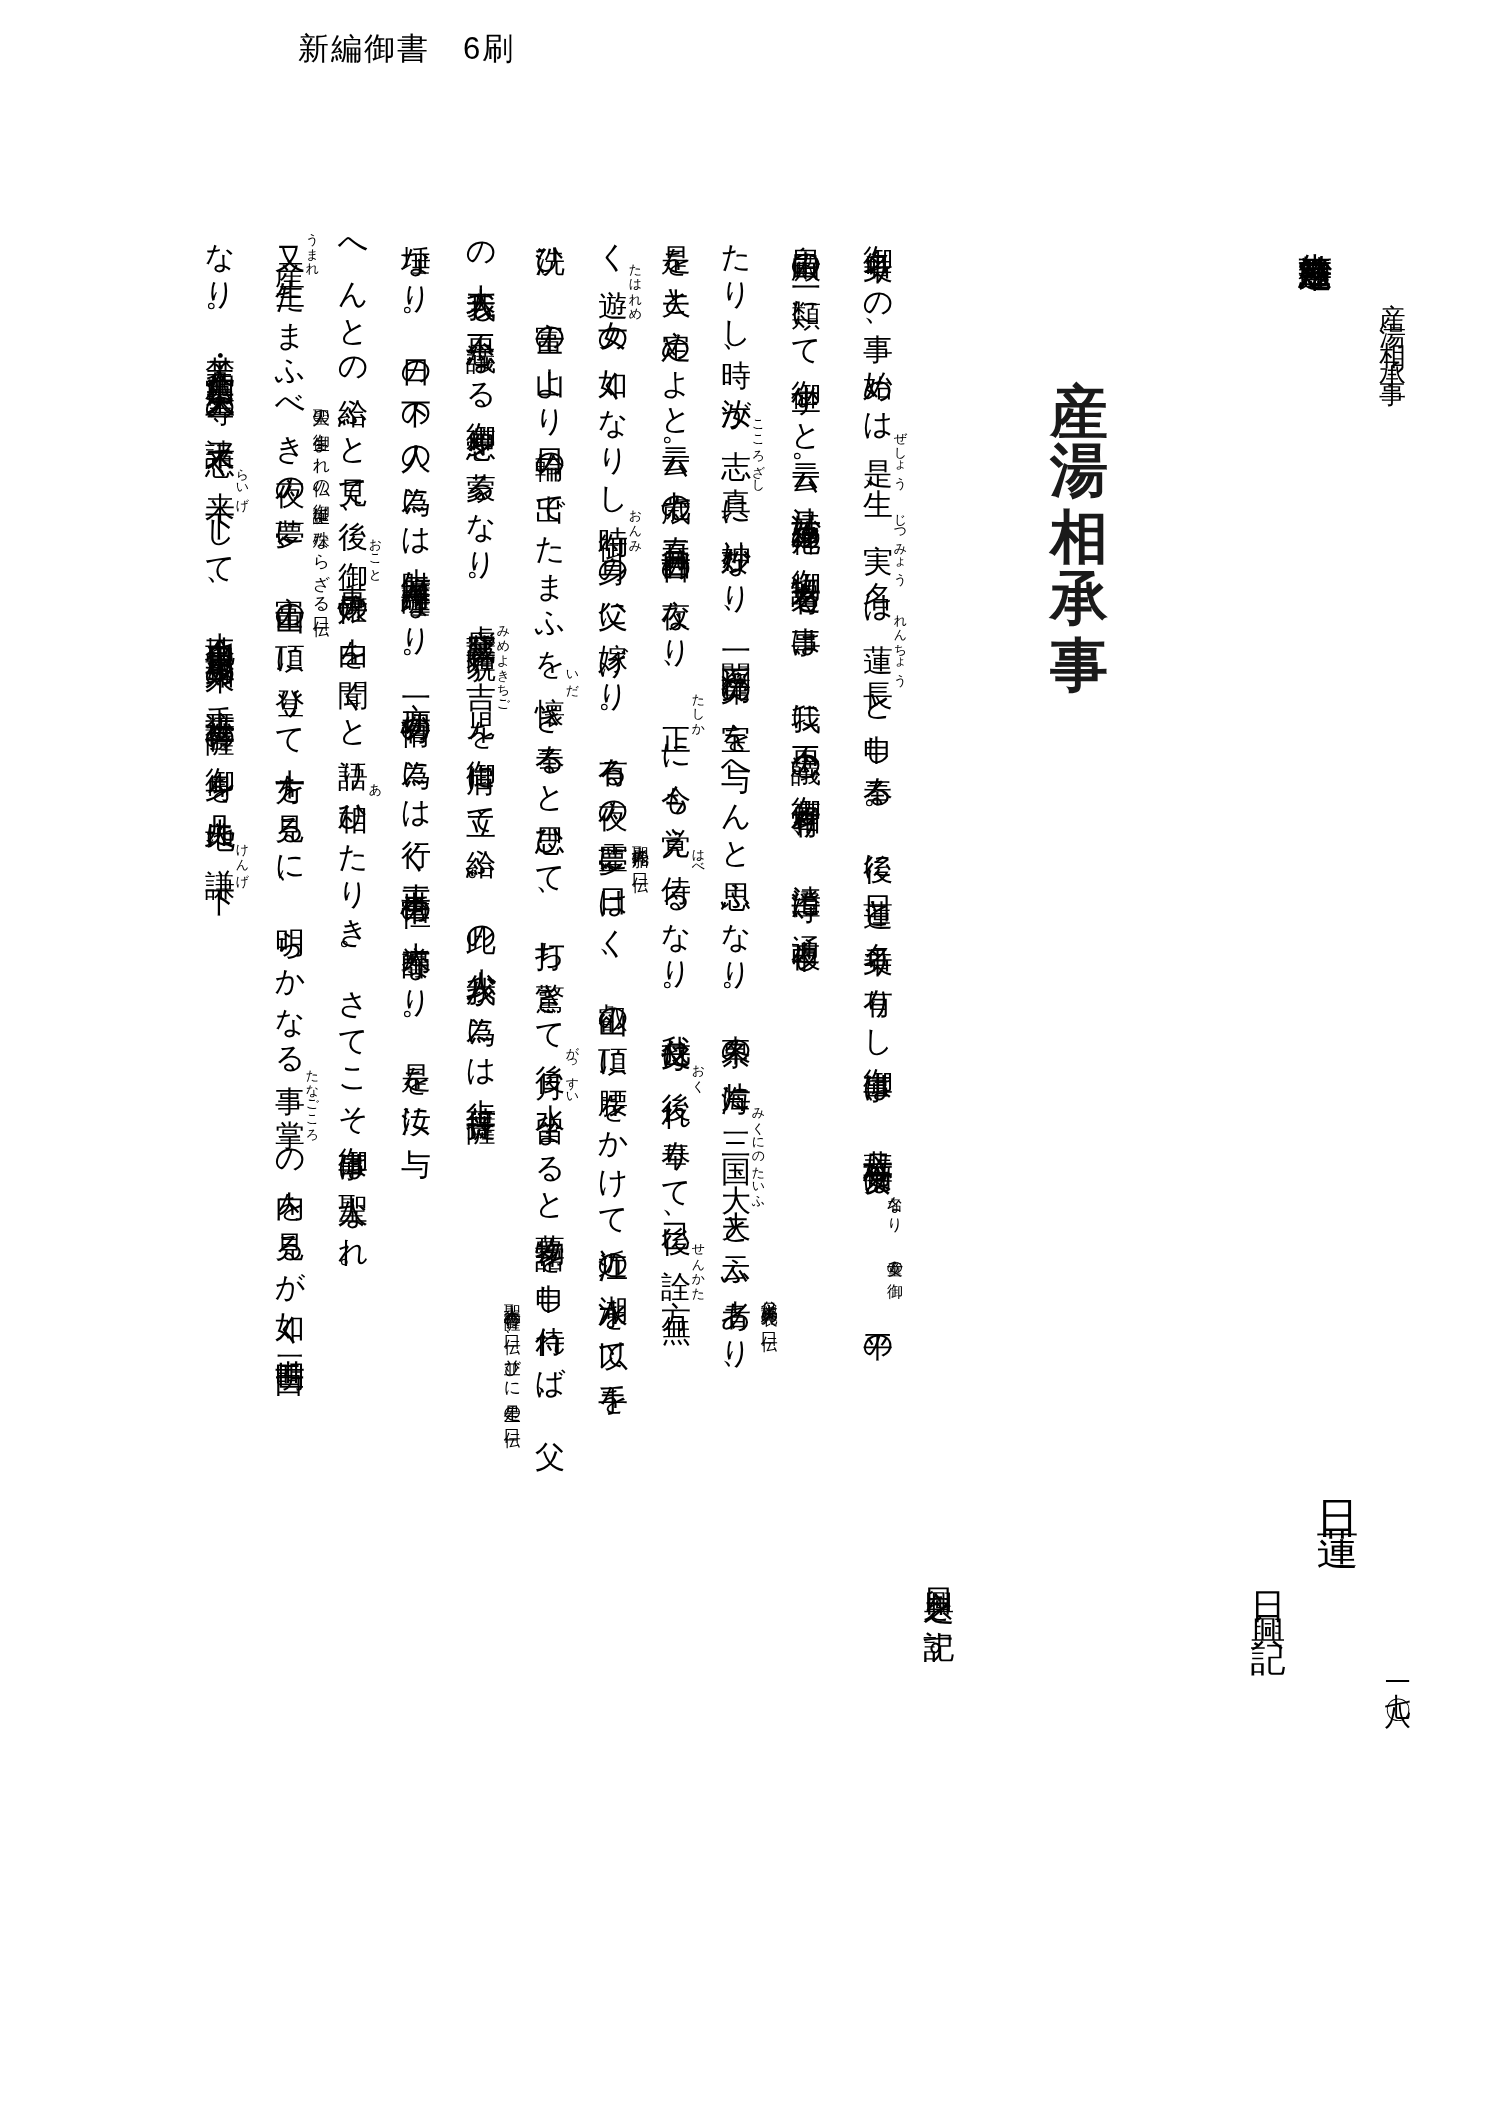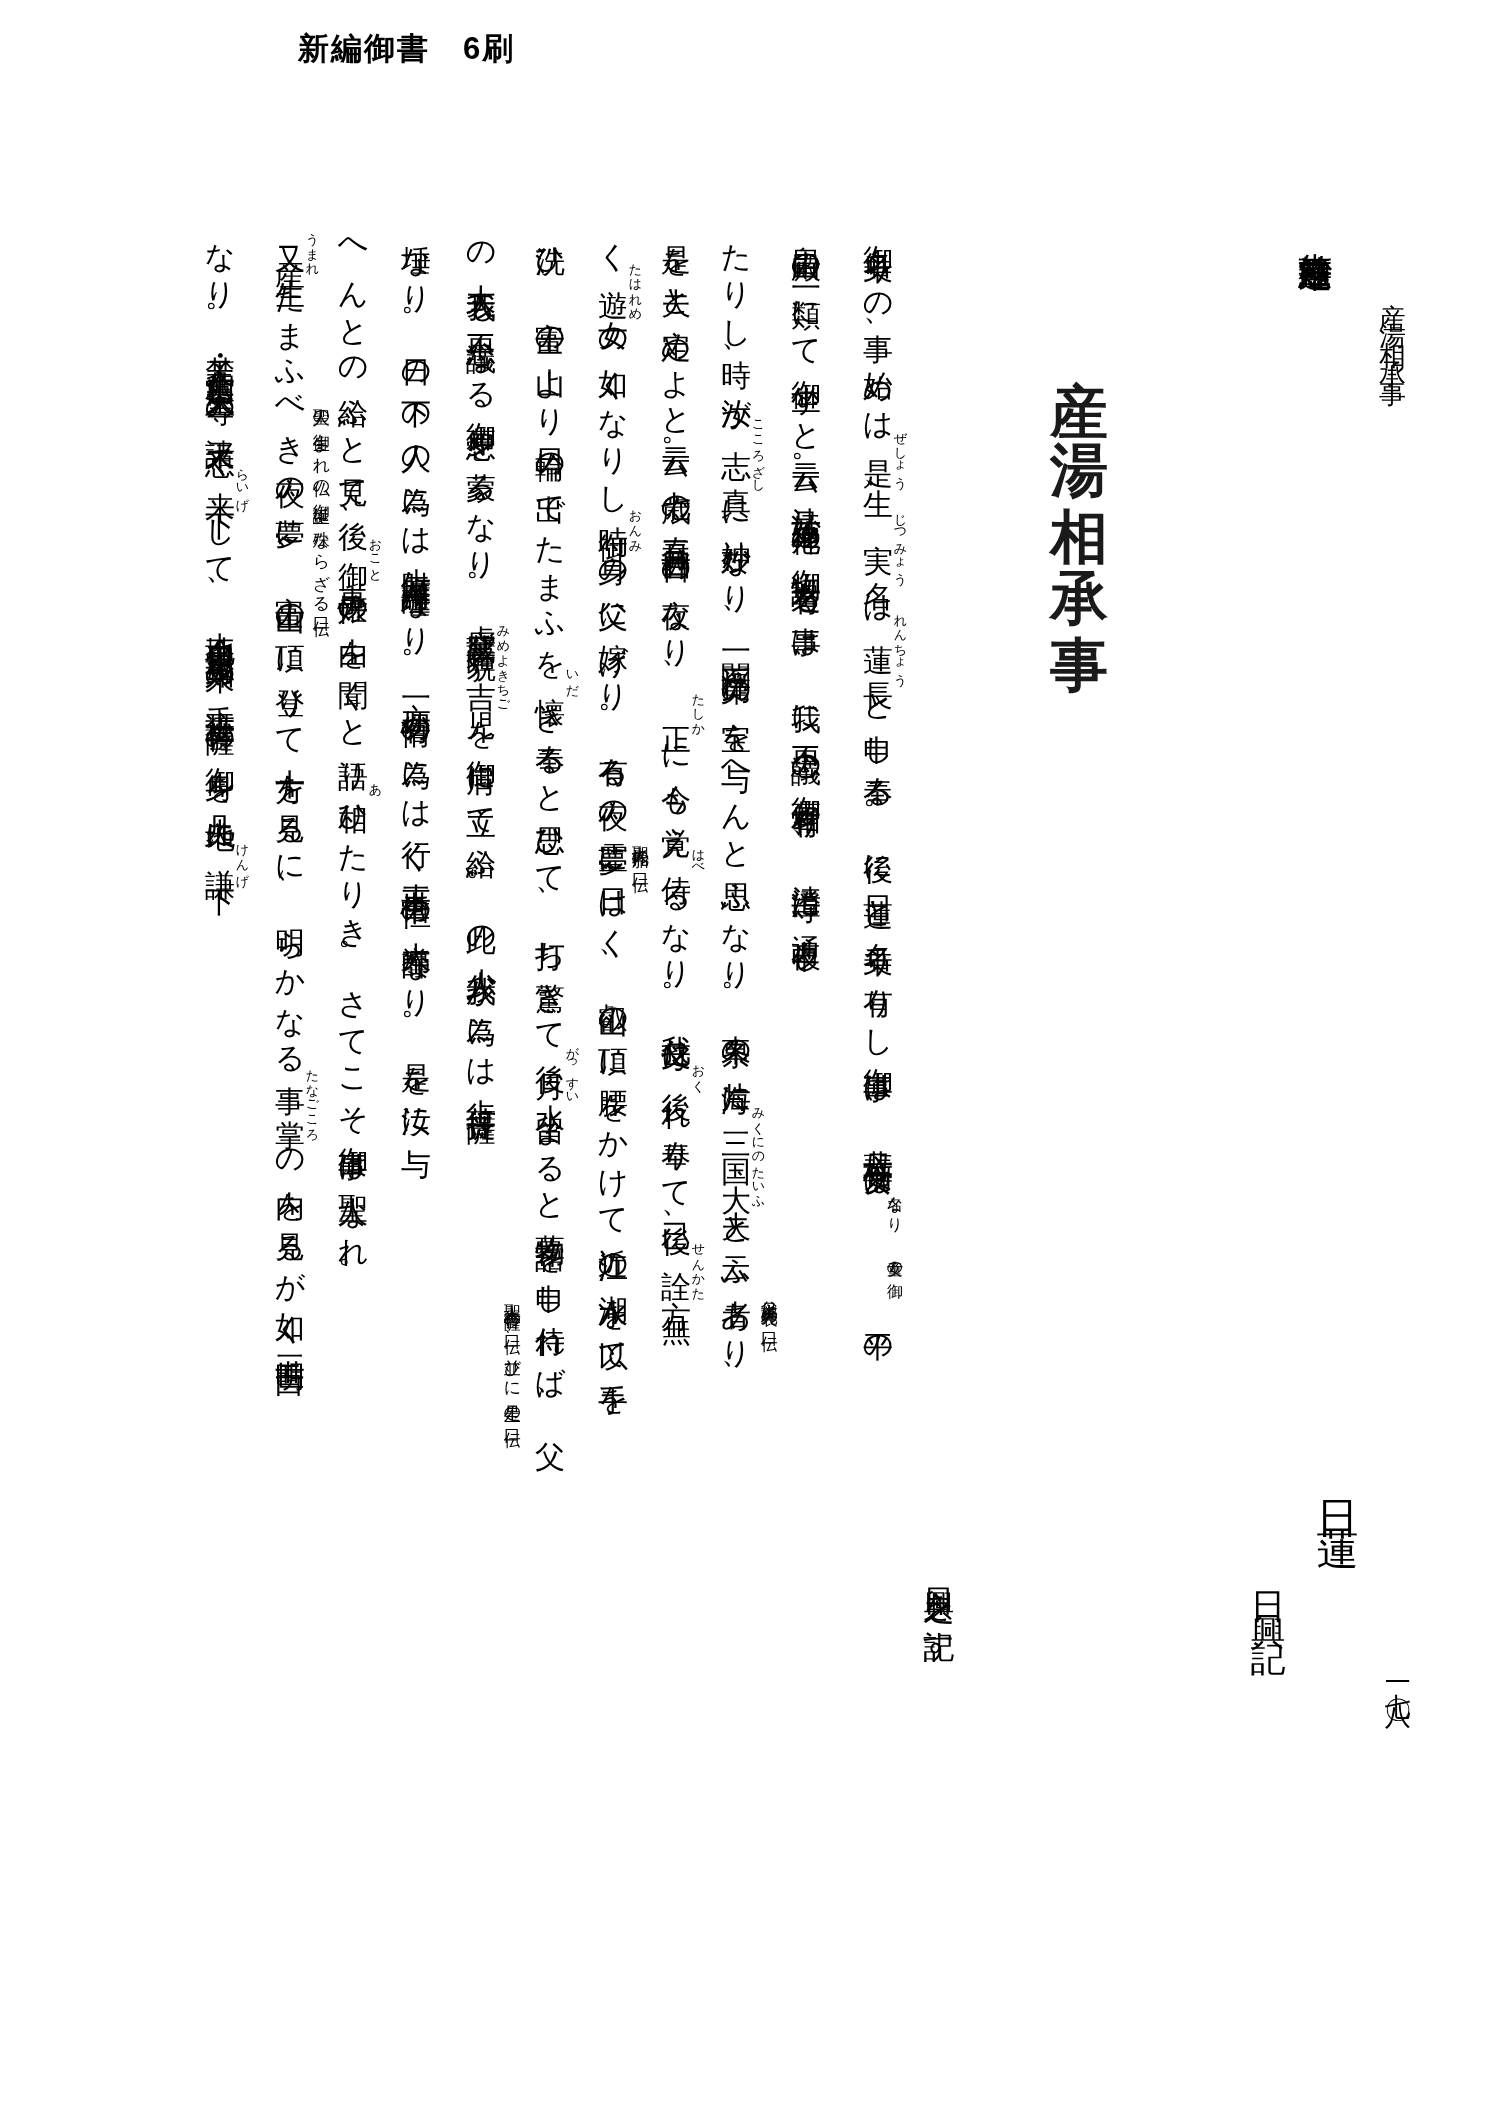--- a/index.html
+++ b/index.html
@@ -15,21 +15,21 @@
   .vtext{
     position:absolute;
     writing-mode:vertical-rl;
     line-height:1.2;
     white-space:nowrap;
   }
   .print-header{
     position:absolute;
     left:298px;top:28px;
     font-size:31px;
-    font-weight:bold;
+    font-weight:normal;
     letter-spacing:2px;
     font-family:"Liberation Sans","DejaVu Sans",sans-serif;
   }
   .running-title{
     left:1376px;top:282px;
     font-size:27px;
     letter-spacing:19px;
   }
   .page-number{
     left:1382px;top:1668px;

